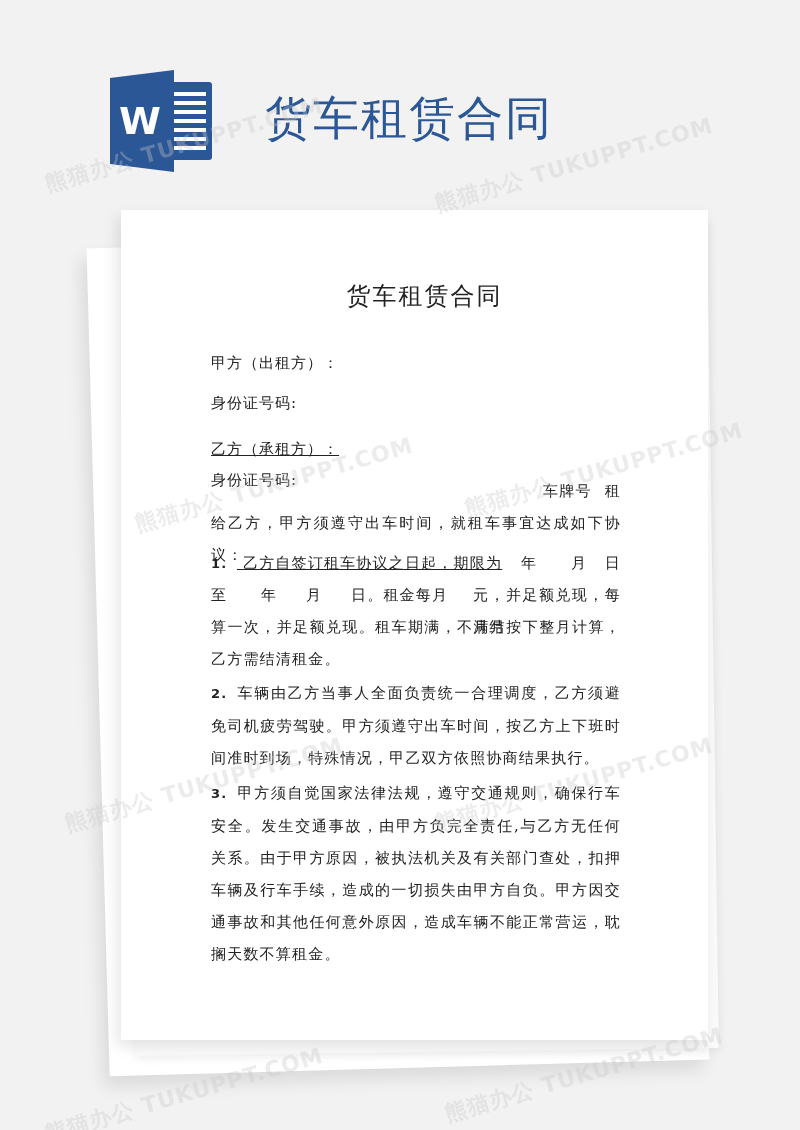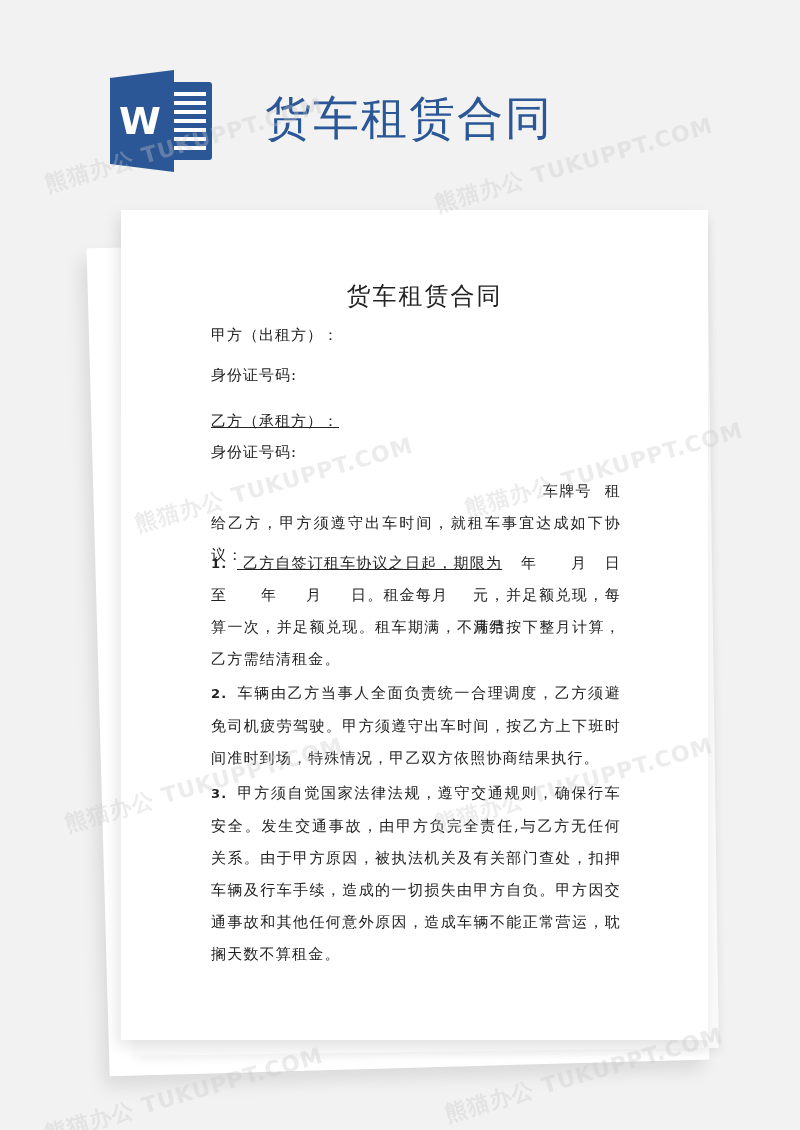--- a/index.html
+++ b/index.html
@@ -43,21 +43,21 @@
     .page {
       position: absolute; left: 121px; top: 210px; width: 587px; height: 830px;
       background: #ffffff;
       box-shadow: -4px 6px 14px rgba(0,0,0,0.10);
     }
     .doc-title {
       position: absolute; left: 0; top: 70px; width: 100%;
       text-align: center; font-size: 24px; color: #222; letter-spacing: 2px;
       padding-left: 20px;
     }
-    .field { position: absolute; left: 90px; font-size: 15px; color: #222; letter-spacing: 1px; }
+    .field { position: absolute; left: 90px; font-size: 15px; color: #222; letter-spacing: 1px; margin-top: 28px; }
     .para {
       position: absolute; left: 90px; width: 410px;
       font-size: 15px; line-height: 32px; color: #222; letter-spacing: 1.2px;
       text-align: justify;
     }
     .num {
       font-family: "DejaVu Sans", sans-serif; font-weight: bold; font-size: 13px;
       display: inline-block; width: 26px;
     }
   </style>

